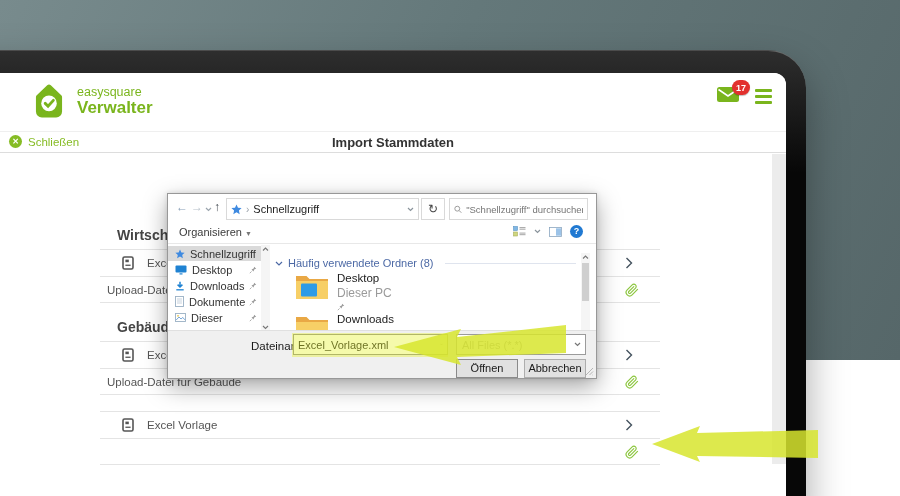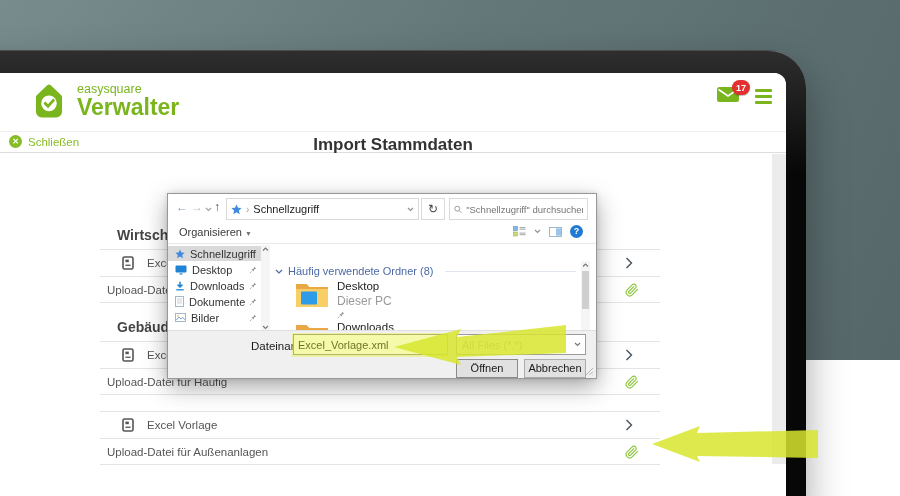--- a/index.html
+++ b/index.html
@@ -13,39 +13,39 @@
              border-radius:28px 38px 0 0; border-top:1px solid rgba(255,255,255,.28);
              box-shadow:0 18px 40px rgba(0,0,0,.35); }
   .screen { position:absolute; left:60px; top:22px; width:786px; height:448px;
             background:#fff; border-radius:0 12px 0 0; overflow:hidden; }
 
   
   .app-header { position:absolute; left:0; top:0; width:100%; height:58px; background:#fff; }
   .logo { position:absolute; left:30px; top:9px; display:flex; align-items:center; }
   .logo-text { margin-left:9px; color:#7ab51d; line-height:1; }
   .logo-text .small { font-size:12.5px; display:block; }
-  .logo-text .big { font-size:23px; font-weight:bold; display:block; margin-top:1px; }
+  .logo-text .big { font-size:17px; font-weight:bold; display:block; margin-top:1px; }
   .header-actions { position:absolute; right:14px; top:14px; display:flex; align-items:flex-start; gap:16px; }
   .mail { position:relative; cursor:pointer; }
   .badge { position:absolute; top:-7px; right:-11px; min-width:16px; height:15px; padding:0 3px;
            background:#e2312e; border:1px solid #f4803f00; border-radius:8px; color:#fff;
            font-size:9px; font-weight:bold; display:flex; align-items:center; justify-content:center;
            box-shadow:0 1px 1px rgba(0,0,0,.25); }
   .hamburger { margin-top:2px; cursor:pointer; }
   .hamburger i { display:block; width:17px; height:3px; background:#7ab51d; margin-bottom:3px; border-radius:1px; }
 
   
   .subheader { position:absolute; left:0; top:58px; width:100%; height:22px; background:#fff;
                border-top:1px solid #efefef; border-bottom:1px solid #ddd; }
   .close-link { position:absolute; left:9px; top:3px; display:flex; align-items:center; gap:6px;
                 color:#86bc25; font-size:11.5px; cursor:pointer; }
   .close-dot { width:13px; height:13px; border-radius:50%; background:#86bc25; color:#fff;
                font-size:8px; line-height:13px; text-align:center; font-weight:bold; }
   .page-title { position:absolute; left:50%; top:3px; transform:translateX(-50%);
-                font-size:17px; font-weight:bold; color:#333; white-space:nowrap; }
+                font-size:13px; font-weight:bold; color:#333; white-space:nowrap; }
 
   
   .content { position:absolute; left:0; top:81px; width:100%; height:367px; background:#fff; }
   .right-strip { position:absolute; right:0; top:0; width:14px; height:310px; background:#ececec; }
   .sections { position:absolute; left:100px; top:73px; width:560px; }
   .sec { margin-bottom:16px; }
   .sec h2 { font-size:14px; font-weight:bold; color:#454545; padding:0 0 6px 17px; }
   .row { position:relative; height:27px; display:flex; align-items:center;
          border-top:1px solid #e4e4e4; font-size:11.5px; color:#555; cursor:pointer; }
   .sec .row:last-child { border-bottom:1px solid #e4e4e4; }
@@ -78,21 +78,21 @@
              font-size:9px; font-weight:bold; text-align:center; line-height:13px; cursor:pointer; }
 
   .dlg-body { position:absolute; left:0; top:51px; width:100%; height:87px; }
   .dlg-side { position:absolute; left:0; top:0; width:100px; height:100%; }
   .side-item { display:flex; align-items:center; gap:5px; height:15px; padding:0 3px 0 7px;
                font-size:11px; color:#333; margin:1px 0; cursor:pointer; position:relative; width:93px; }
   .side-item.sel { background:#dadada; }
   .side-item .pin { position:absolute; right:4px; }
   .side-scroll { position:absolute; left:93px; top:0; width:9px; height:100%; background:#f5f5f5; }
   .scroll-ar { position:absolute; left:1px; width:7px; text-align:center; color:#888; }
-  .dlg-main { position:absolute; left:107px; top:16px; right:20px; height:100%; }
+  .dlg-main { position:absolute; left:107px; top:8px; right:20px; height:100%; }
   .group-head { display:flex; align-items:center; gap:5px; margin-top:4px;
                 color:#4c69a5; font-size:11px; cursor:pointer; }
   .group-head::after { content:""; flex:1; height:1px; background:#dfe4ee; margin-left:6px; }
   .folder-item { position:absolute; left:20px; display:flex; gap:8px; cursor:pointer; }
   .folder-meta .fname { font-size:11.5px; color:#222; }
   .folder-meta .fsub { font-size:12px; color:#9a9a9a; margin-top:2px; }
   .folder-meta .fpin { margin-top:3px; }
   .main-scroll { position:absolute; right:-14px; top:0; width:9px; height:100%; background:#f5f5f5; }
   .main-thumb { position:absolute; left:1px; top:10px; width:7px; height:38px; background:#cfcfcf; }
 
@@ -193,41 +193,40 @@
                 <rect x="1" y="1" width="10" height="12" rx="1.6" fill="#fff" stroke="#555" stroke-width="1.6"></rect>
                 <rect x="3.4" y="3.6" width="3.4" height="2.6" fill="#555"></rect>
                 <rect x="3.4" y="8.6" width="5.2" height="1.3" fill="#555"></rect>
               </svg>
               <span class="row-label">Excel Vorlage</span>
               <svg class="chev" width="8" height="12" viewBox="0 0 8 12">
                 <path d="M1.5 1 L6.5 6 L1.5 11" stroke="#44525e" stroke-width="1.4" fill="none"></path>
               </svg>
             </div>
             <div class="row row-upload">
-              <span class="row-label">Upload-Datei für Häufig</span>
+              <span class="row-label">Upload-Datei für Gebäude</span>
               <svg class="clip" width="14" height="14" viewBox="0 0 24 24">
                 <path d="M21.44 11.05l-9.19 9.19a6 6 0 0 1-8.49-8.49l8.57-8.57A4 4 0 1 1 18 8.84l-8.59 8.57a2 2 0 0 1-2.83-2.83l8.49-8.48" stroke="#8cc63f" stroke-width="2" fill="none" stroke-linecap="round"></path>
               </svg>
             </div>
           </section>
 
           <section class="sec">
             <div class="row">
               <svg class="doc-ic" width="12" height="14" viewBox="0 0 12 14">
                 <rect x="1" y="1" width="10" height="12" rx="1.6" fill="#fff" stroke="#555" stroke-width="1.6"></rect>
                 <rect x="3.4" y="3.6" width="3.4" height="2.6" fill="#555"></rect>
                 <rect x="3.4" y="8.6" width="5.2" height="1.3" fill="#555"></rect>
               </svg>
               <span class="row-label">Excel Vorlage</span>
               <svg class="chev" width="8" height="12" viewBox="0 0 8 12">
                 <path d="M1.5 1 L6.5 6 L1.5 11" stroke="#44525e" stroke-width="1.4" fill="none"></path>
               </svg>
             </div>
             <div class="row row-upload">
-              <span class="row-label">Upload-Datei für Außenanlagen</span>
               <svg class="clip" width="14" height="14" viewBox="0 0 24 24">
                 <path d="M21.44 11.05l-9.19 9.19a6 6 0 0 1-8.49-8.49l8.57-8.57A4 4 0 1 1 18 8.84l-8.59 8.57a2 2 0 0 1-2.83-2.83l8.49-8.48" stroke="#8cc63f" stroke-width="2" fill="none" stroke-linecap="round"></path>
               </svg>
             </div>
           </section>
         </div>
       </div>
 
       <div class="dialog">
 
@@ -320,21 +319,21 @@
                 <path d="M6.5 1 L9 3.5 L6.8 4.2 L5.5 6.8 L3.2 4.5 L5.8 3.2 Z" fill="#9a9a9a"></path>
                 <path d="M3.2 6.8 L1 9" stroke="#9a9a9a" stroke-width="1"></path>
                 </svg>
             </div>
             <div class="side-item">
               <svg width="11" height="9" viewBox="0 0 11 9">
                 <rect x="0.5" y="0.5" width="10" height="8" fill="#fff" stroke="#9ab0c4" stroke-width=".9"></rect>
                 <path d="M1.2 7 L4 4 L6 6 L7.8 4.4 L9.8 6.8" stroke="#7aa9d8" stroke-width="1" fill="none"></path>
                 <circle cx="3" cy="2.8" r="0.9" fill="#e5c44a"></circle>
                 </svg>
-              <span>Bilder</span>
+              <span>Dieser</span>
               <svg class="pin" width="8" height="8" viewBox="0 0 10 10">
                 <path d="M6.5 1 L9 3.5 L6.8 4.2 L5.5 6.8 L3.2 4.5 L5.8 3.2 Z" fill="#9a9a9a"></path>
                 <path d="M3.2 6.8 L1 9" stroke="#9a9a9a" stroke-width="1"></path>
                 </svg>
             </div>
             <div class="side-scroll">
               <svg class="scroll-ar" style="top:2px;" width="7" height="5" viewBox="0 0 7 5">
                 <path d="M1 3.5 L3.5 1 L6 3.5" stroke="#777" stroke-width="1.1" fill="none"></path>
                 </svg>
               <svg class="scroll-ar" style="bottom:2px;" width="7" height="5" viewBox="0 0 7 5">

